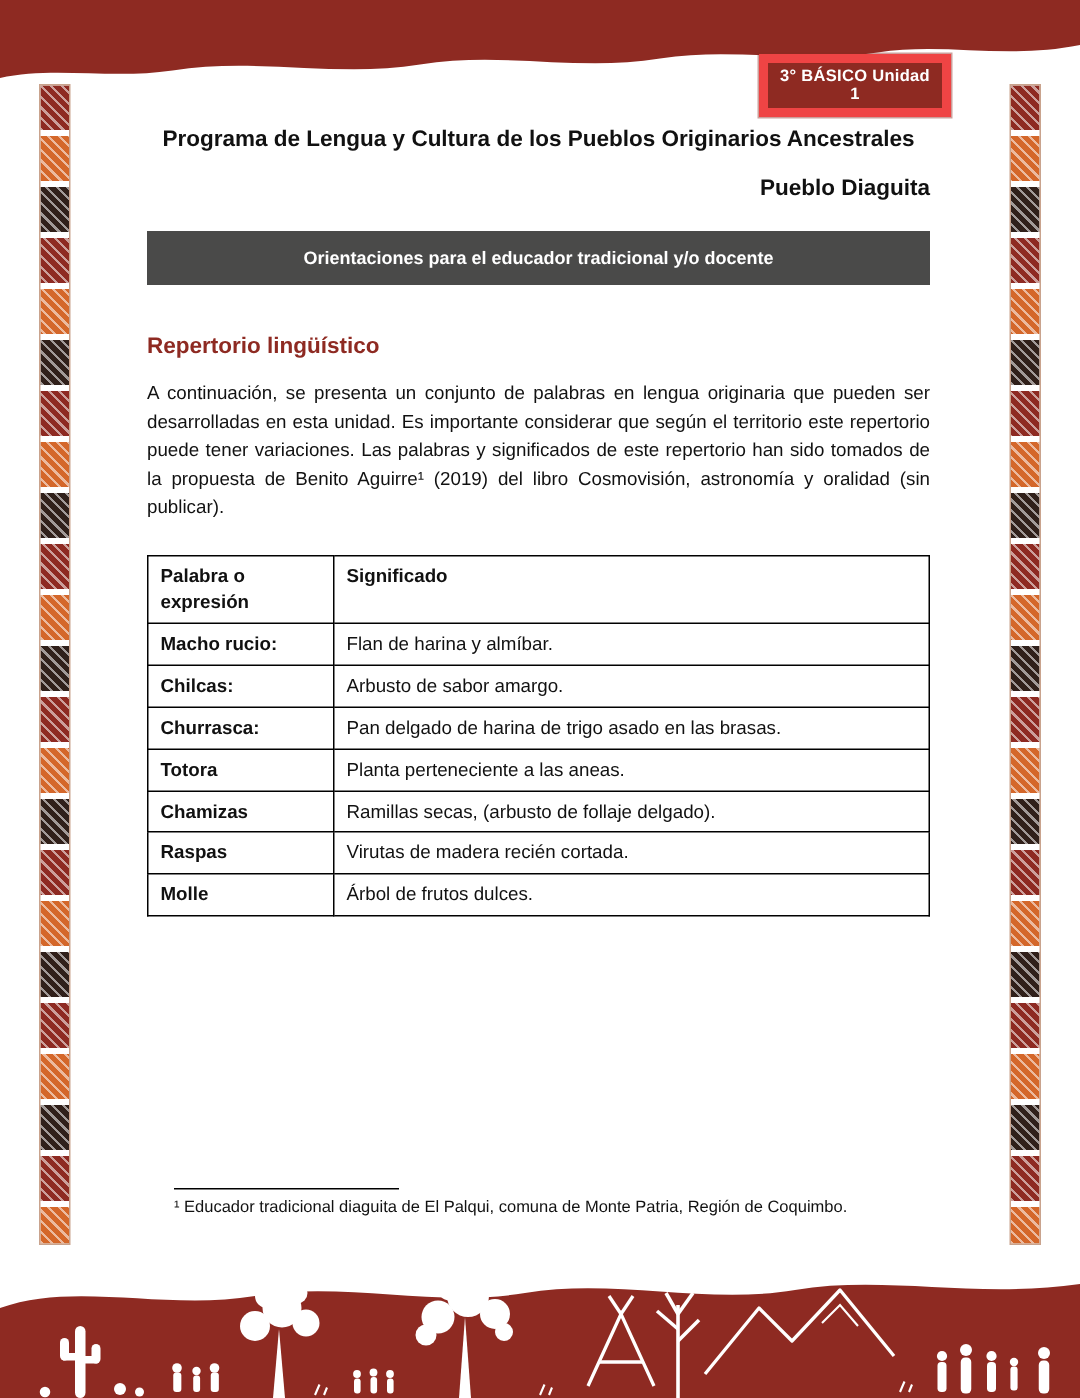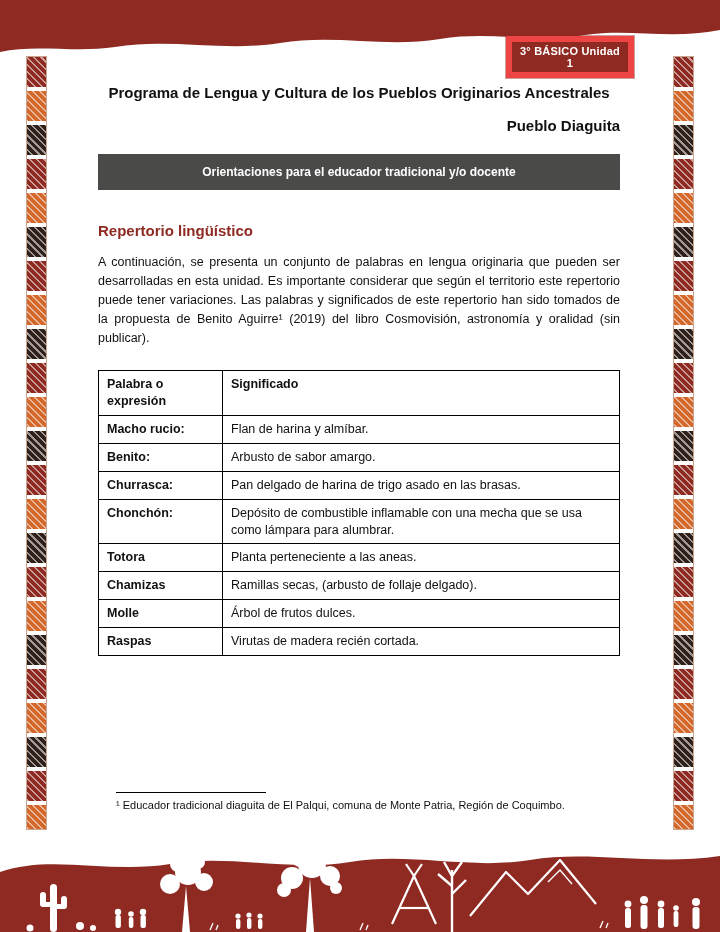--- a/index.html
+++ b/index.html
@@ -111,46 +111,42 @@
           <th>Palabra o expresión</th>
           <th>Significado</th>
         </tr>
       </thead>
       <tbody>
         <tr>
           <td class="word">Macho rucio:</td>
           <td>Flan de harina y almíbar.</td>
         </tr>
         <tr>
-          <td class="word">Benito:</td>
+          <td class="word">Chilcas:</td>
           <td>Arbusto de sabor amargo.</td>
         </tr>
         <tr>
           <td class="word">Churrasca:</td>
           <td>Pan delgado de harina de trigo asado en las brasas.</td>
         </tr>
         <tr>
-          <td class="word">Chonchón:</td>
-          <td>Depósito de combustible inflamable con una mecha que se usa como lámpara para alumbrar.</td>
-        </tr>
-        <tr>
           <td class="word">Totora</td>
           <td>Planta perteneciente a las aneas.</td>
         </tr>
         <tr>
           <td class="word">Chamizas</td>
           <td>Ramillas secas, (arbusto de follaje delgado).</td>
         </tr>
         <tr>
+          <td class="word">Raspas</td>
+          <td>Virutas de madera recién cortada.</td>
+        </tr>
+        <tr>
           <td class="word">Molle</td>
           <td>Árbol de frutos dulces.</td>
-        </tr>
-        <tr>
-          <td class="word">Raspas</td>
-          <td>Virutas de madera recién cortada.</td>
         </tr>
       </tbody>
     </table>
   </main>
 
   <div class="footnote-block">
     <div class="footnote-rule"></div>
     <p class="footnote">¹ Educador tradicional diaguita de El Palqui, comuna de Monte Patria, Región de Coquimbo.</p>
   </div>
 

